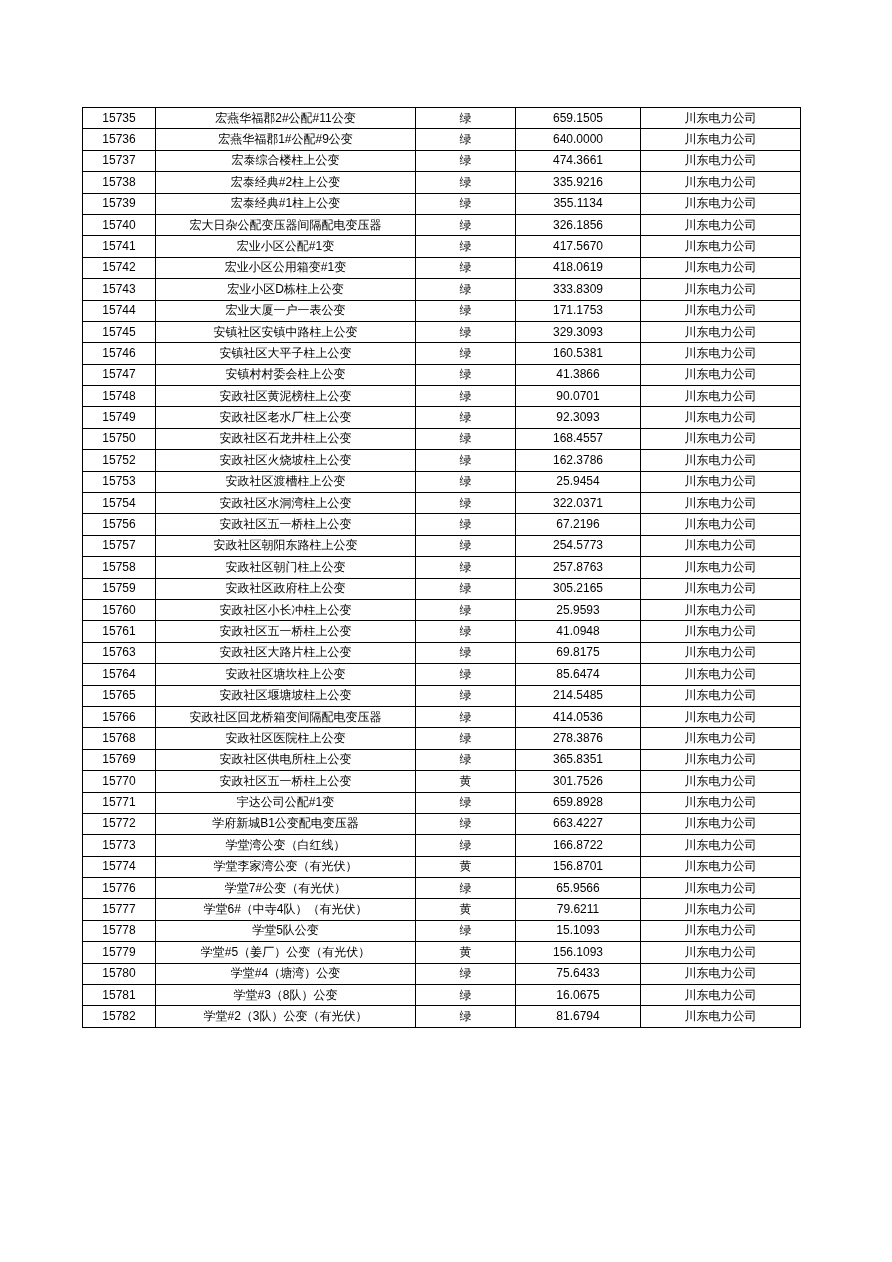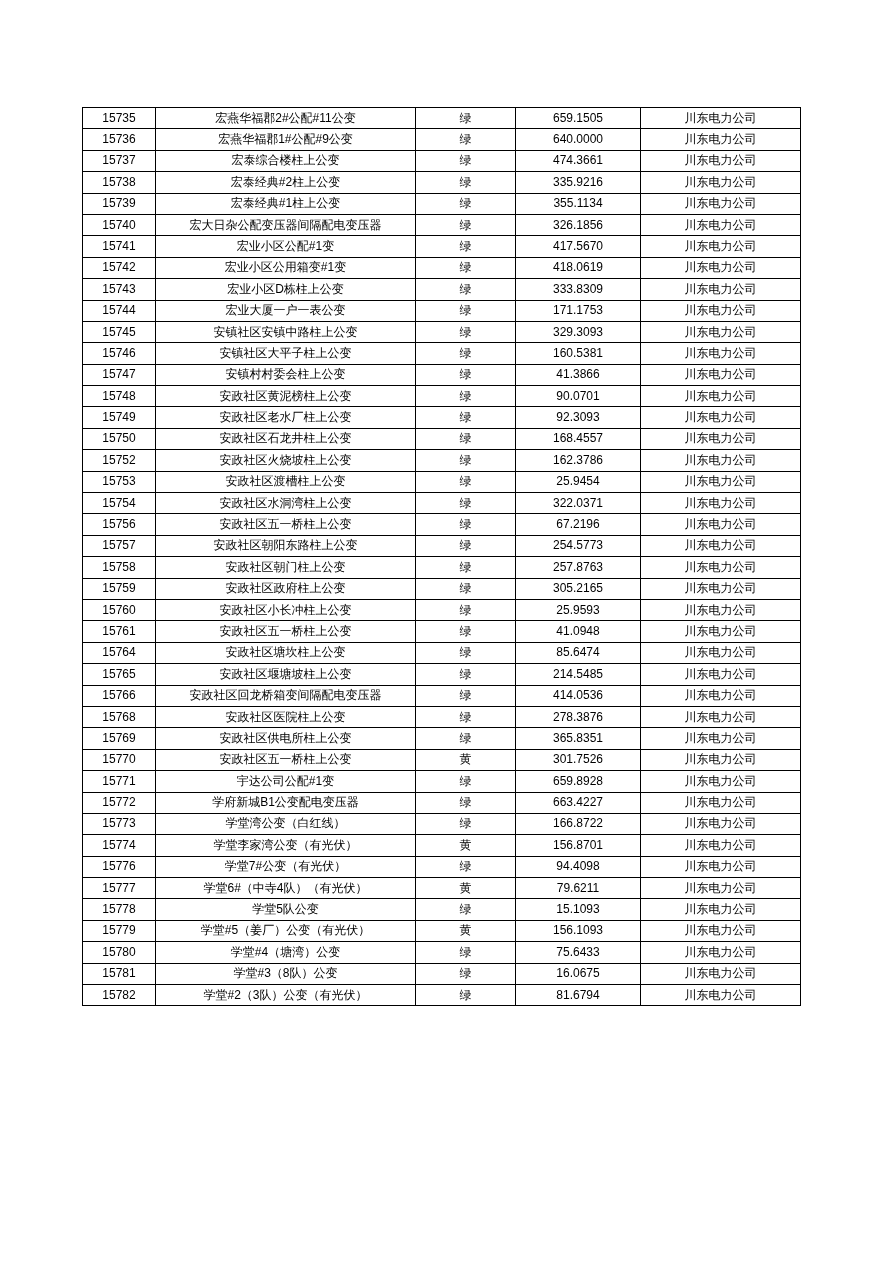--- a/index.html
+++ b/index.html
@@ -256,20 +256,27 @@
 
   <tr>
     <td>15761</td>
     <td>安政社区五一桥柱上公变</td>
     <td>绿</td>
     <td>41.0948</td>
     <td>川东电力公司</td>
   </tr>
 
 
+  <tr>
+    <td>15763</td>
+    <td>安政社区大路片柱上公变</td>
+    <td>绿</td>
+    <td>69.8175</td>
+    <td>川东电力公司</td>
+  </tr>
 
   <tr>
     <td>15764</td>
     <td>安政社区塘坎柱上公变</td>
     <td>绿</td>
     <td>85.6474</td>
     <td>川东电力公司</td>
   </tr>
 
   <tr>
@@ -343,21 +350,21 @@
     <td>黄</td>
     <td>156.8701</td>
     <td>川东电力公司</td>
   </tr>
 
 
   <tr>
     <td>15776</td>
     <td>学堂7#公变（有光伏）</td>
     <td>绿</td>
-    <td>94.4098</td>
+    <td>65.9566</td>
     <td>川东电力公司</td>
   </tr>
 
   <tr>
     <td>15777</td>
     <td>学堂6#（中寺4队）（有光伏）</td>
     <td>黄</td>
     <td>79.6211</td>
     <td>川东电力公司</td>
   </tr>

